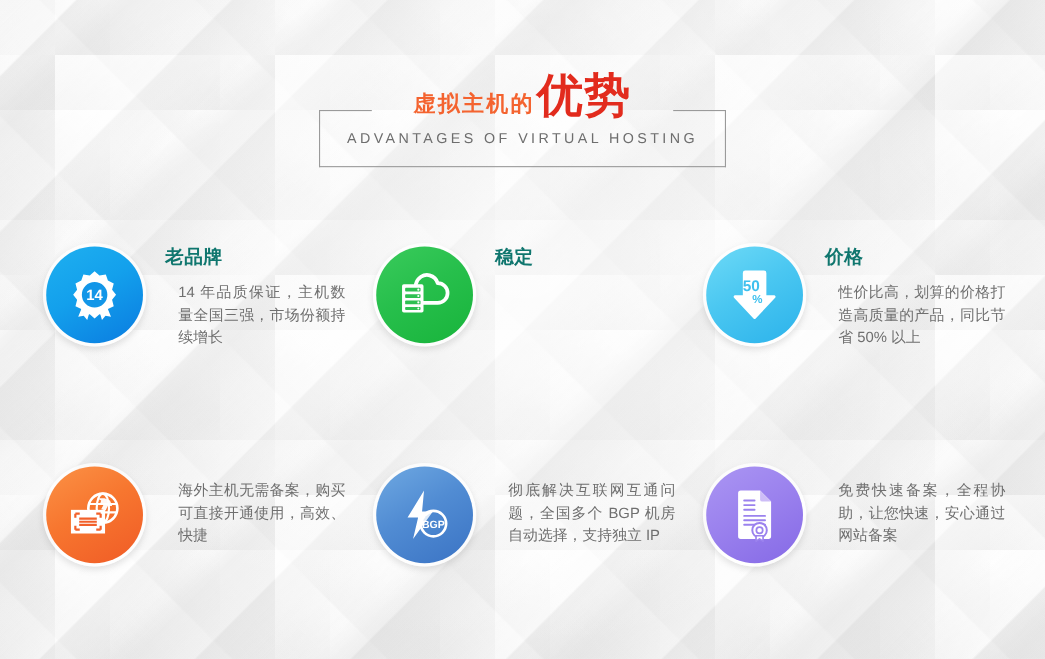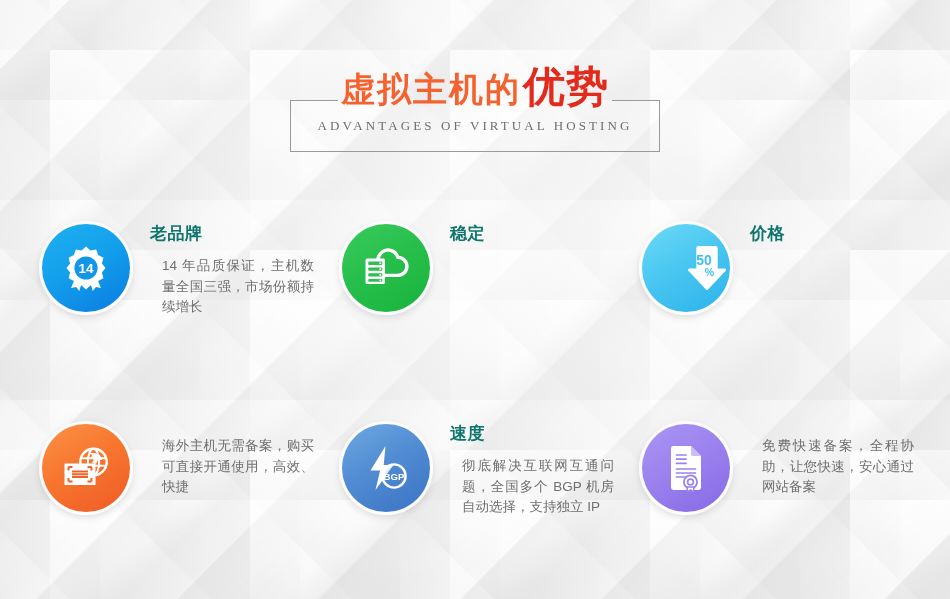--- a/index.html
+++ b/index.html
@@ -93,21 +93,21 @@
   .title-cn {
     position: absolute;
     left: 0; top: 66px;
     width: 950px;
     text-align: center;
     white-space: nowrap;
     line-height: 1;
     z-index: 3;
   }
   .title-cn .part1 {
-    font-size: 34px;
+    font-size: 20px;
     font-weight: bold;
     color: #f4632f;
     letter-spacing: 2px;
     vertical-align: baseline;
   }
   .title-cn .part2 {
     font-size: 42px;
     font-weight: bold;
     color: #e22b1d;
     letter-spacing: 1px;
@@ -120,21 +120,20 @@
     top: 100px;
     width: 370px;
     height: 52px;
     line-height: 52px;
     text-align: center;
     font-size: 13px;
     letter-spacing: 3.1px;
     color: #6e6e6e;
     white-space: nowrap;
     z-index: 2;
-    font-family: Liberation Serif, serif;
   }
 
   
   .grid {
     position: absolute;
     left: 0;
     top: 200px;
     width: 950px;
   }
   .row { position: relative; height: 200px; }
@@ -263,30 +262,31 @@
           </div>
         </div>
         <div class="card-body">
           <p class="card-title">稳定</p>
         </div>
       </div>
 
       <div class="card c2">
         <div class="icon-wrap">
           <div class="icon-ring"></div>
-          <div class="icon-circle" style="background:linear-gradient(150deg,#6EDAF7 0%,#4AC7F1 45%,#2BB2EB 100%);justify-content:flex-end;">
+          <div class="icon-circle" style="background:linear-gradient(150deg,#6EDAF7 0%,#4AC7F1 45%,#2BB2EB 100%);">
             <svg width="46" height="50" viewBox="0 0 46 50">
               <path fill="#ffffff" d="M14.5 3 h17 a2.2 2.2 0 0 1 2.2 2.2 v20.3 h7.0 a1.3 1.3 0 0 1 1.0 2.2 L24.0 46.6 a1.4 1.4 0 0 1 -2.0 0 L4.3 27.7 a1.3 1.3 0 0 1 1.0 -2.2 h7.0 V5.2 A2.2 2.2 0 0 1 14.5 3 z"></path>
               <text x="20" y="21.5" text-anchor="middle" font-family="Liberation Sans, sans-serif" font-size="14" font-weight="bold" fill="#3FC0EE">50</text>
               <text x="25.5" y="32.5" text-anchor="middle" font-family="Liberation Sans, sans-serif" font-size="10.5" font-weight="bold" fill="#3FC0EE">%</text>
             </svg>
           </div>
         </div>
         <div class="card-body">
           <p class="card-title">价格</p>
+          <p class="card-desc">性价比高，划算的价格打造高质量的产品，同比节省 50% 以上</p>
         </div>
       </div>
     </div>
 
     <div class="row">
 
       <div class="card c0">
         <div class="icon-wrap">
           <div class="icon-ring"></div>
           <div class="icon-circle" style="background:linear-gradient(150deg,#FB9246 0%,#F7762F 45%,#F05B26 100%);">
@@ -318,21 +318,20 @@
           <div class="icon-circle" style="background:linear-gradient(150deg,#6FA9E2 0%,#518CD3 45%,#3A73C4 100%);">
             <svg width="50" height="50" viewBox="0 0 50 50">
               <path fill="#ffffff" d="M24.5 3 L9.5 27.5 h9.6 L14.5 47 32.5 22 h-9.8 z"></path>
               <circle cx="33" cy="33" r="11.6" fill="none" stroke="#ffffff" stroke-width="2.4"></circle>
               <circle cx="33" cy="33" r="9.6" fill="#4F8AD2" opacity="0.18"></circle>
               <text x="33" y="36.8" text-anchor="middle" font-family="Liberation Sans, sans-serif" font-size="9.6" font-weight="bold" fill="#ffffff">BGP</text>
             </svg>
           </div>
         </div>
         <div class="card-body">
-          <p class="card-title">速度</p>
           <p class="card-desc">彻底解决互联网互通问题，全国多个 BGP 机房自动选择，支持独立 IP</p>
         </div>
       </div>
 
       <div class="card c2">
         <div class="icon-wrap">
           <div class="icon-ring"></div>
           <div class="icon-circle" style="background:linear-gradient(150deg,#AB96F3 0%,#9B82EE 45%,#8569E6 100%);">
             <svg width="42" height="50" viewBox="0 0 42 50">
               <path fill="#ffffff" d="M6 5.4 a2.4 2.4 0 0 1 2.4 -2.4 H26 l10 10 v31.6 a2.4 2.4 0 0 1 -2.4 2.4 H8.4 A2.4 2.4 0 0 1 6 44.6 z"></path>

